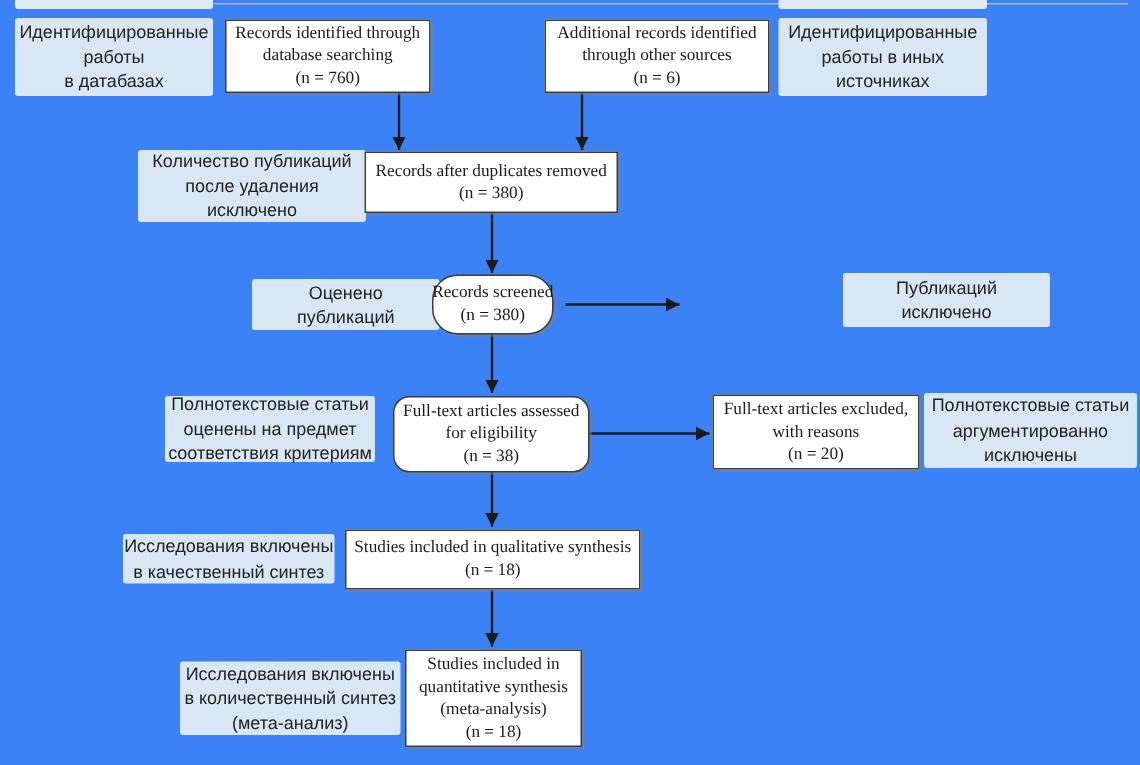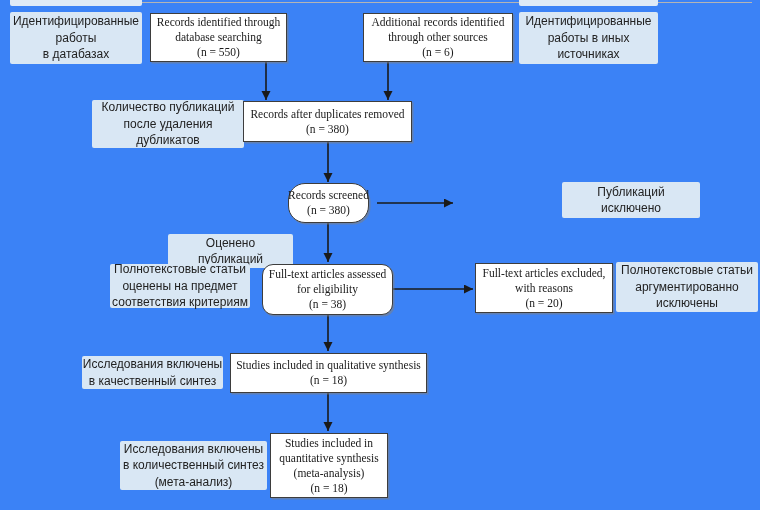--- a/index.html
+++ b/index.html
@@ -35,21 +35,21 @@
   #b-screened     {left:288px;top:183px;width:81px;height:40px;border-radius:17px;}
   #b-excluded     {left:455px;top:181px;width:102px;height:39px;}
   #b-fulltext     {left:262px;top:264px;width:131px;height:51px;border-radius:11px;}
   #b-ft-excluded  {left:475px;top:263px;width:138px;height:50px;text-align:center;}
   #b-qualitative  {left:230px;top:353px;width:197px;height:40px;}
   #b-quantitative {left:270px;top:433px;width:118px;height:65px;text-align:center;}
 
   #l-db           {left:10px;top:12px;width:132px;height:52px;}
   #l-other        {left:519px;top:12px;width:139px;height:52px;}
   #l-dedup        {left:92px;top:100px;width:152px;height:48px;}
-  #l-screened     {left:168px;top:186px;width:125px;height:34px;margin-top:48px;}
+  #l-screened     {left:168px;top:186px;width:125px;height:34px;}
   #l-excluded     {left:562px;top:182px;width:138px;height:36px;}
   #l-fulltext     {left:110px;top:264px;width:140px;height:44px;}
   #l-ft-excluded  {left:616px;top:262px;width:142px;height:50px;}
   #l-qualitative  {left:82px;top:356px;width:141px;height:33px;}
   #l-quantitative {left:120px;top:441px;width:147px;height:49px;}
 
   svg.arrows{position:absolute;left:0;top:0;width:760px;height:510px;pointer-events:none;}
   svg.arrows line{stroke:#1a1a1a;stroke-width:1.6;}
 </style>
 </head>
@@ -78,40 +78,40 @@
   </svg>
 
   <div class="lbl" id="l-db">Идентифицированные
 работы
 в датабазах</div>
   <div class="lbl" id="l-other">Идентифицированные
 работы в иных
 источниках</div>
   <div class="lbl" id="l-dedup">Количество публикаций
 после удаления
-дубликатов</div>
+исключено</div>
   <div class="lbl" id="l-screened">Оценено
 публикаций</div>
   <div class="lbl" id="l-excluded">Публикаций
 исключено</div>
   <div class="lbl" id="l-fulltext">Полнотекстовые статьи
 оценены на предмет
 соответствия критериям</div>
   <div class="lbl" id="l-ft-excluded">Полнотекстовые статьи
 аргументированно
 исключены</div>
   <div class="lbl" id="l-qualitative">Исследования включены
 в качественный синтез</div>
   <div class="lbl" id="l-quantitative">Исследования включены
 в количественный синтез
 (мета-анализ)</div>
 
   <div class="box" id="b-identified">Records identified through
 database searching
-(n = 550)</div>
+(n = 760)</div>
   <div class="box" id="b-additional">Additional records identified
 through other sources
 (n = 6)</div>
   <div class="box" id="b-dedup">Records after duplicates removed
 (n = 380)</div>
   <div class="box" id="b-screened">Records screened
 (n = 380)</div>
   <div class="box" id="b-fulltext">Full-text articles assessed
 for eligibility
 (n = 38)</div>

